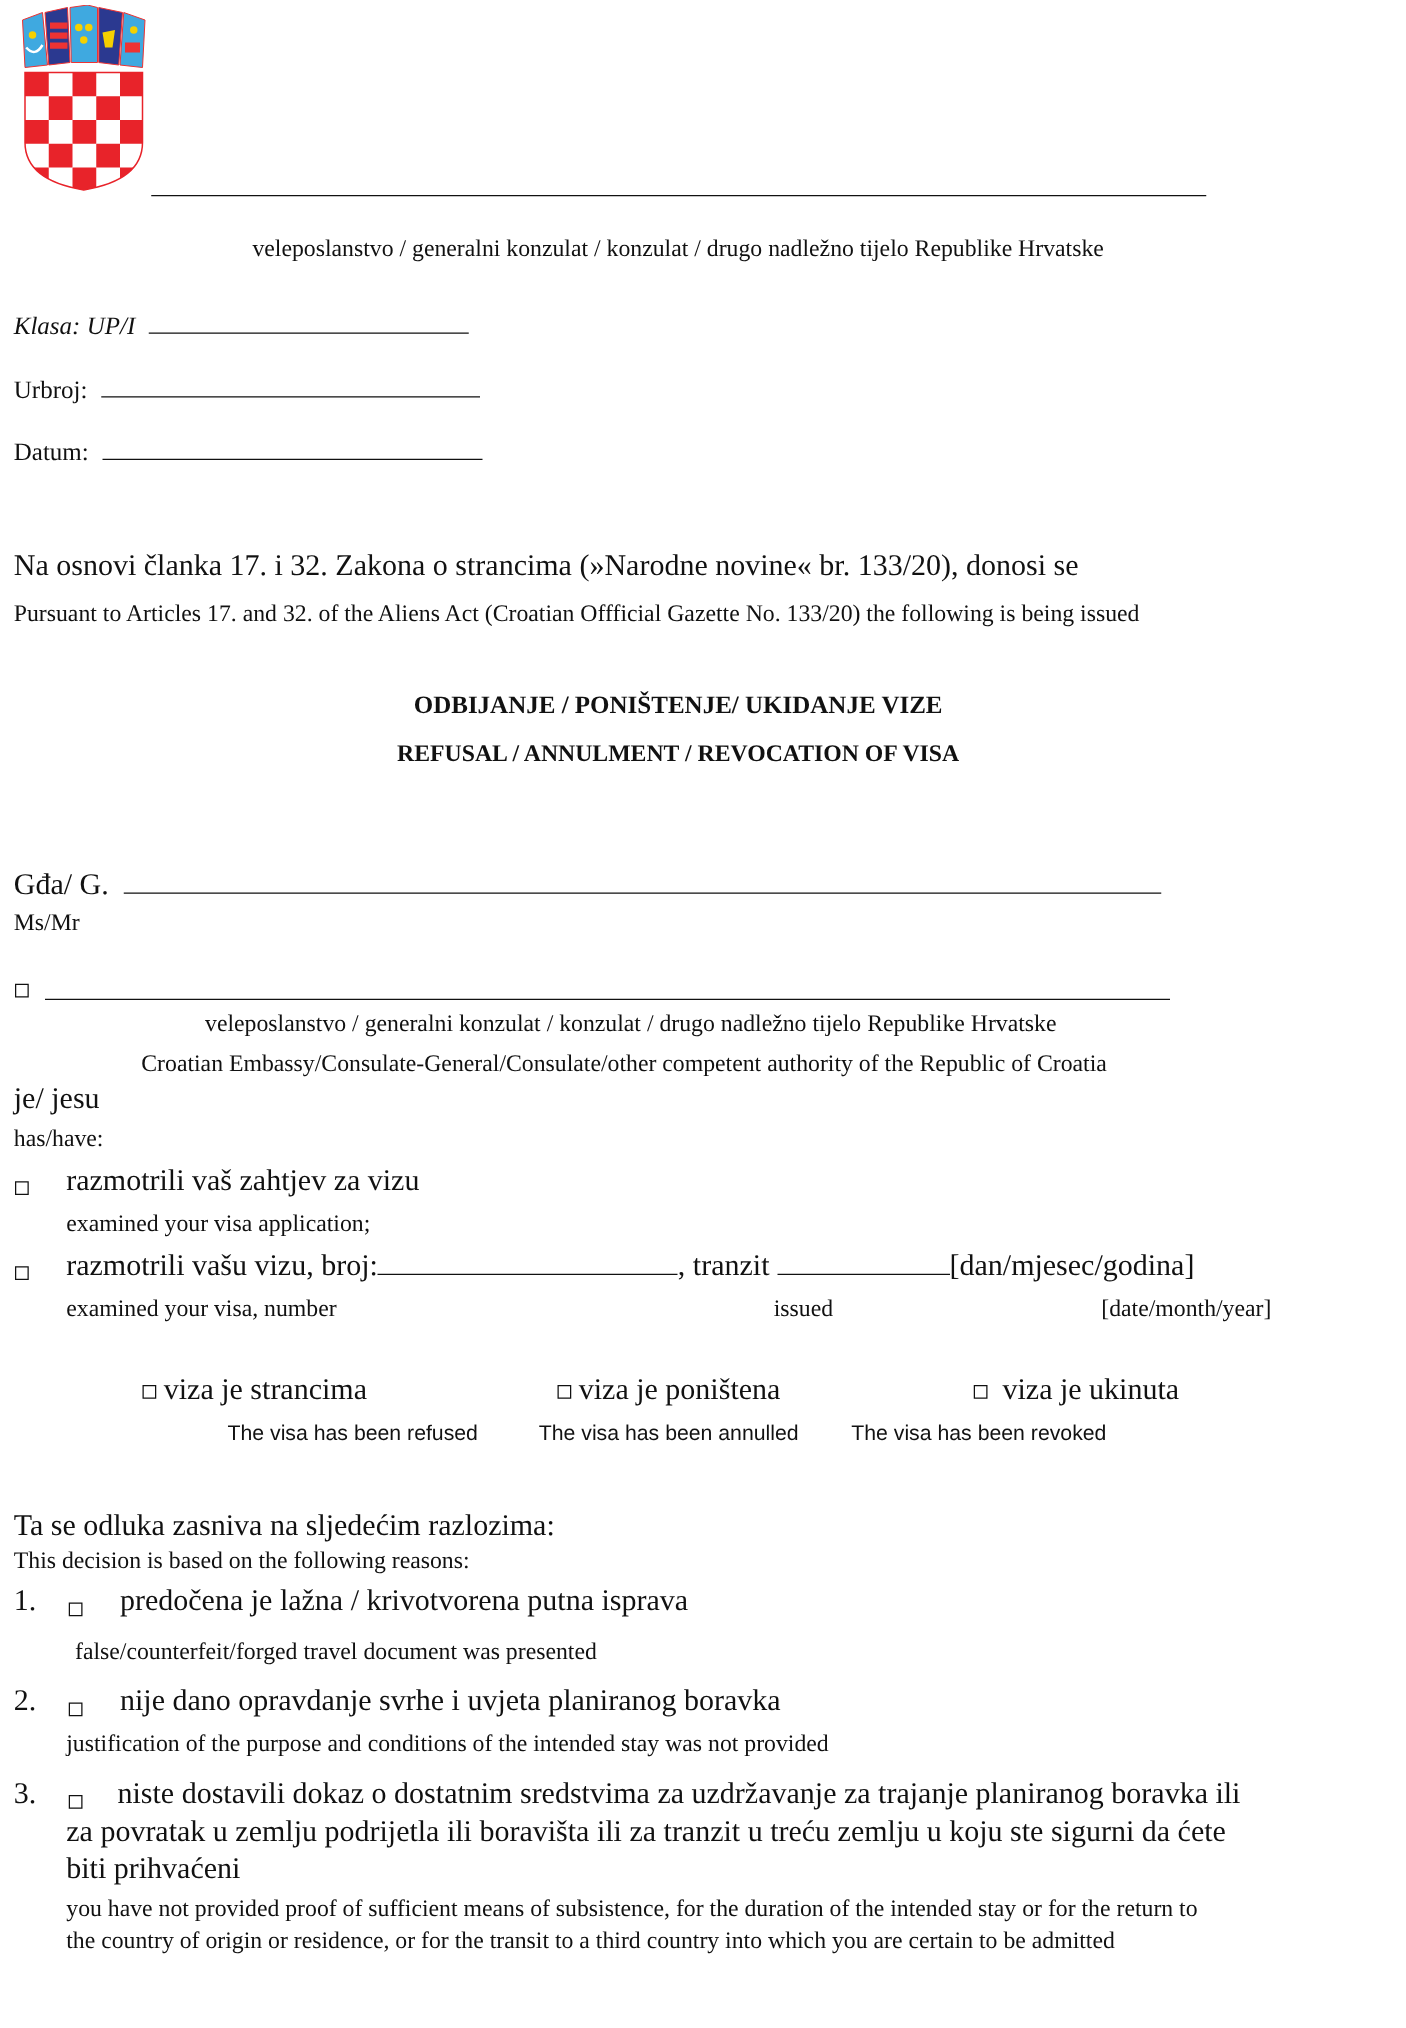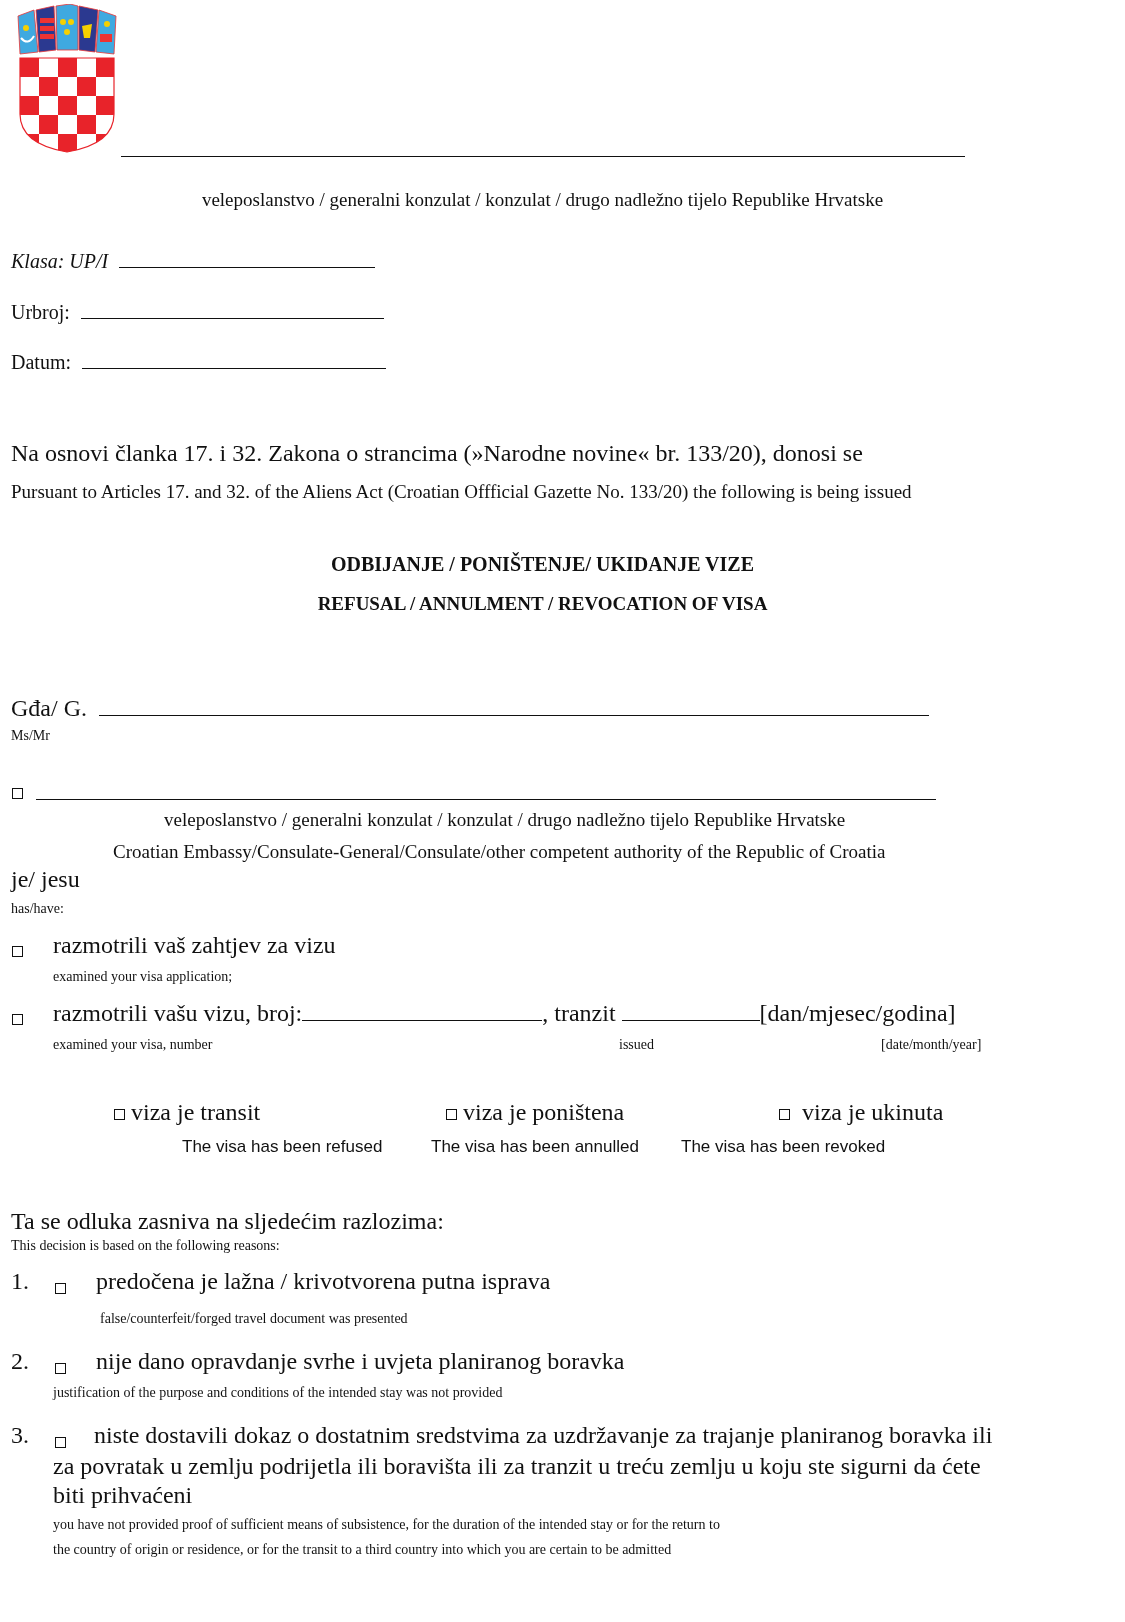--- a/index.html
+++ b/index.html
@@ -6,21 +6,21 @@
     body {
       width: 1125px; height: 1622px; position: relative; overflow: hidden;
       font-family: "Liberation Serif", "DejaVu Serif", serif; color: #111;
     }
     .abs { position: absolute; white-space: nowrap; }
     .line { display: inline-block; border-bottom: 1.5px solid #111; vertical-align: baseline; }
     .box { display: inline-block; width: 11px; height: 11px; border: 1.2px solid #111; box-sizing: border-box; vertical-align: middle; }
     .f24 { font-size: 24px; }
     .f20 { font-size: 20px; }
     .f19 { font-size: 19px; }
-    .f18 { font-size: 14px; }
+    .f18 { font-size: 19px; }
     .bold { font-weight: bold; }
     .center { text-align: center; }
   </style>
 </head>
 <body>
 
 <div class="abs" style="left:12px; top:4px; width:110px; height:150px;">
   <svg width="110" height="150" viewBox="0 0 110 150">
 
     <g stroke="#e33" stroke-width="0.8">
@@ -112,21 +112,21 @@
 <div class="abs f24" style="left:53px; top:1000px;">
   <span>razmotrili vašu vizu, broj:</span><span class="line" style="width:240px;"></span><span>, tranzit</span>
   <span class="line" style="width:138px;"></span><span>[dan/mjesec/godina]</span>
 </div>
 <div class="abs f18" style="left:53px; top:1037px;">examined your visa, number</div>
 <div class="abs f18" style="left:619px; top:1037px;">issued</div>
 <div class="abs f18" style="left:881px; top:1037px;">[date/month/year]</div>
 
 <div class="abs f24" style="left:114px; top:1099px;">
   <span class="box"></span>
-  <span>viza je transit</span>
+  <span>viza je strancima</span>
 </div>
 <div class="abs f18" style="left:182px; top:1137px; font-family:'Liberation Sans', sans-serif; font-size:17px;">The visa has been refused</div>
 
 <div class="abs f24" style="left:446px; top:1099px;">
   <span class="box"></span>
   <span>viza je poništena</span>
 </div>
 <div class="abs f18" style="left:431px; top:1137px; font-family:'Liberation Sans', sans-serif; font-size:17px;">The visa has been annulled</div>
 
 <div class="abs f24" style="left:779px; top:1099px;">
@@ -134,21 +134,21 @@
   <span style="margin-left:6px;">viza je ukinuta</span>
 </div>
 <div class="abs f18" style="left:681px; top:1137px; font-family:'Liberation Sans', sans-serif; font-size:17px;">The visa has been revoked</div>
 
 <div class="abs f24" style="left:11px; top:1208px;">Ta se odluka zasniva na sljedećim razlozima:</div>
 <div class="abs f18" style="left:11px; top:1238px;text-align:right;">This decision is based on the following reasons:</div>
 
 <div class="abs f24" style="left:11px; top:1268px;">1.</div>
 <div class="abs" style="left:55px; top:1278px;"><span class="box"></span></div>
 <div class="abs f24" style="left:96px; top:1268px;">predočena je lažna / krivotvorena putna isprava</div>
-<div class="abs f18" style="left:60px; top:1311px;margin-left:40px;">false/counterfeit/forged travel document was presented</div>
+<div class="abs f18" style="left:60px; top:1311px;">false/counterfeit/forged travel document was presented</div>
 
 <div class="abs f24" style="left:11px; top:1348px;">2.</div>
 <div class="abs" style="left:55px; top:1358px;"><span class="box"></span></div>
 <div class="abs f24" style="left:96px; top:1348px;">nije dano opravdanje svrhe i uvjeta planiranog boravka</div>
 <div class="abs f18" style="left:53px; top:1385px;">justification of the purpose and conditions of the intended stay was not provided</div>
 
 <div class="abs f24" style="left:11px; top:1422px;">3.</div>
 <div class="abs" style="left:55px; top:1432px;"><span class="box"></span></div>
 <div class="abs f24" style="left:94px; top:1422px;">niste dostavili dokaz o dostatnim sredstvima za uzdržavanje za trajanje planiranog boravka ili</div>
 <div class="abs f24" style="left:53px; top:1453px;">za povratak u zemlju podrijetla ili boravišta ili za tranzit u treću zemlju u koju ste sigurni da ćete</div>

